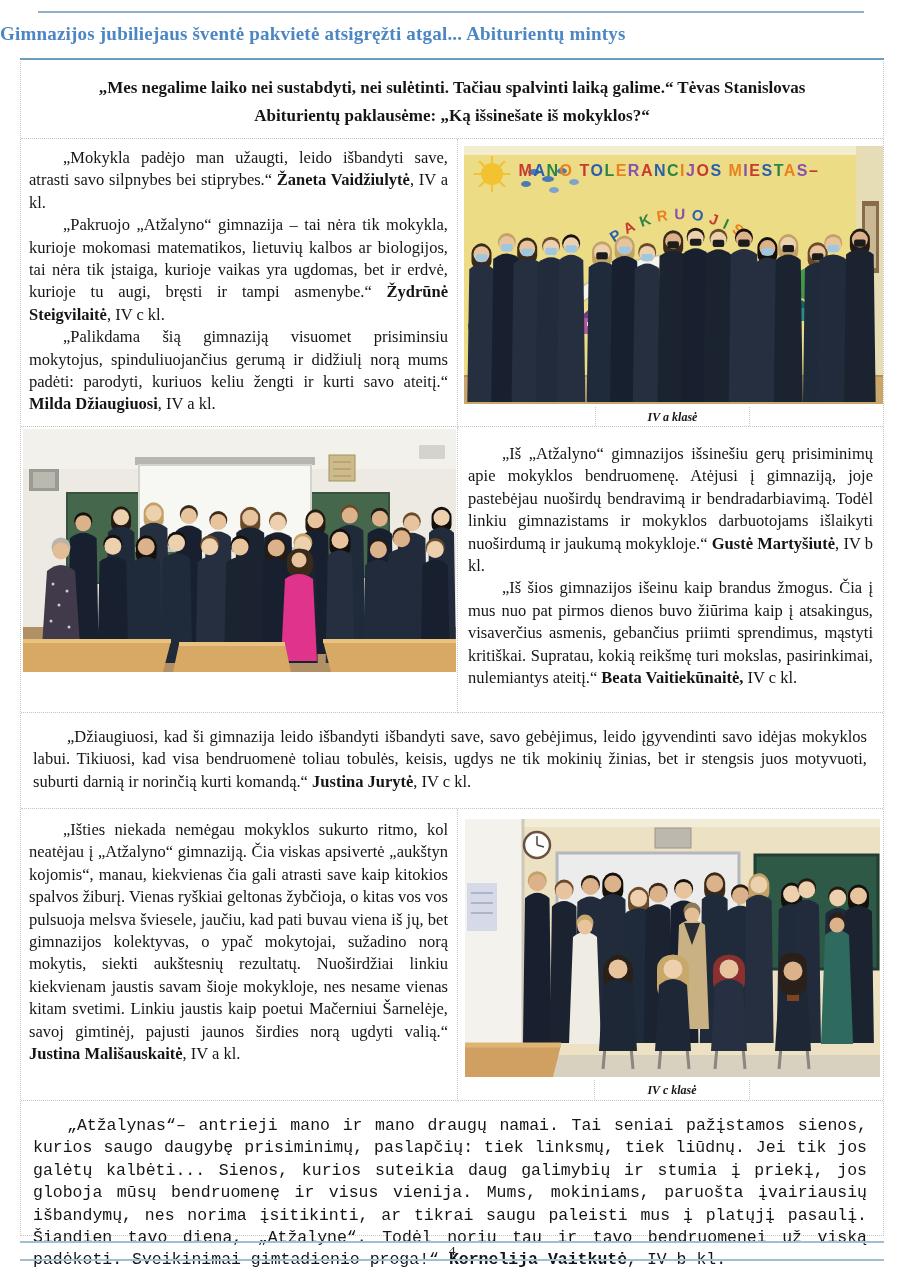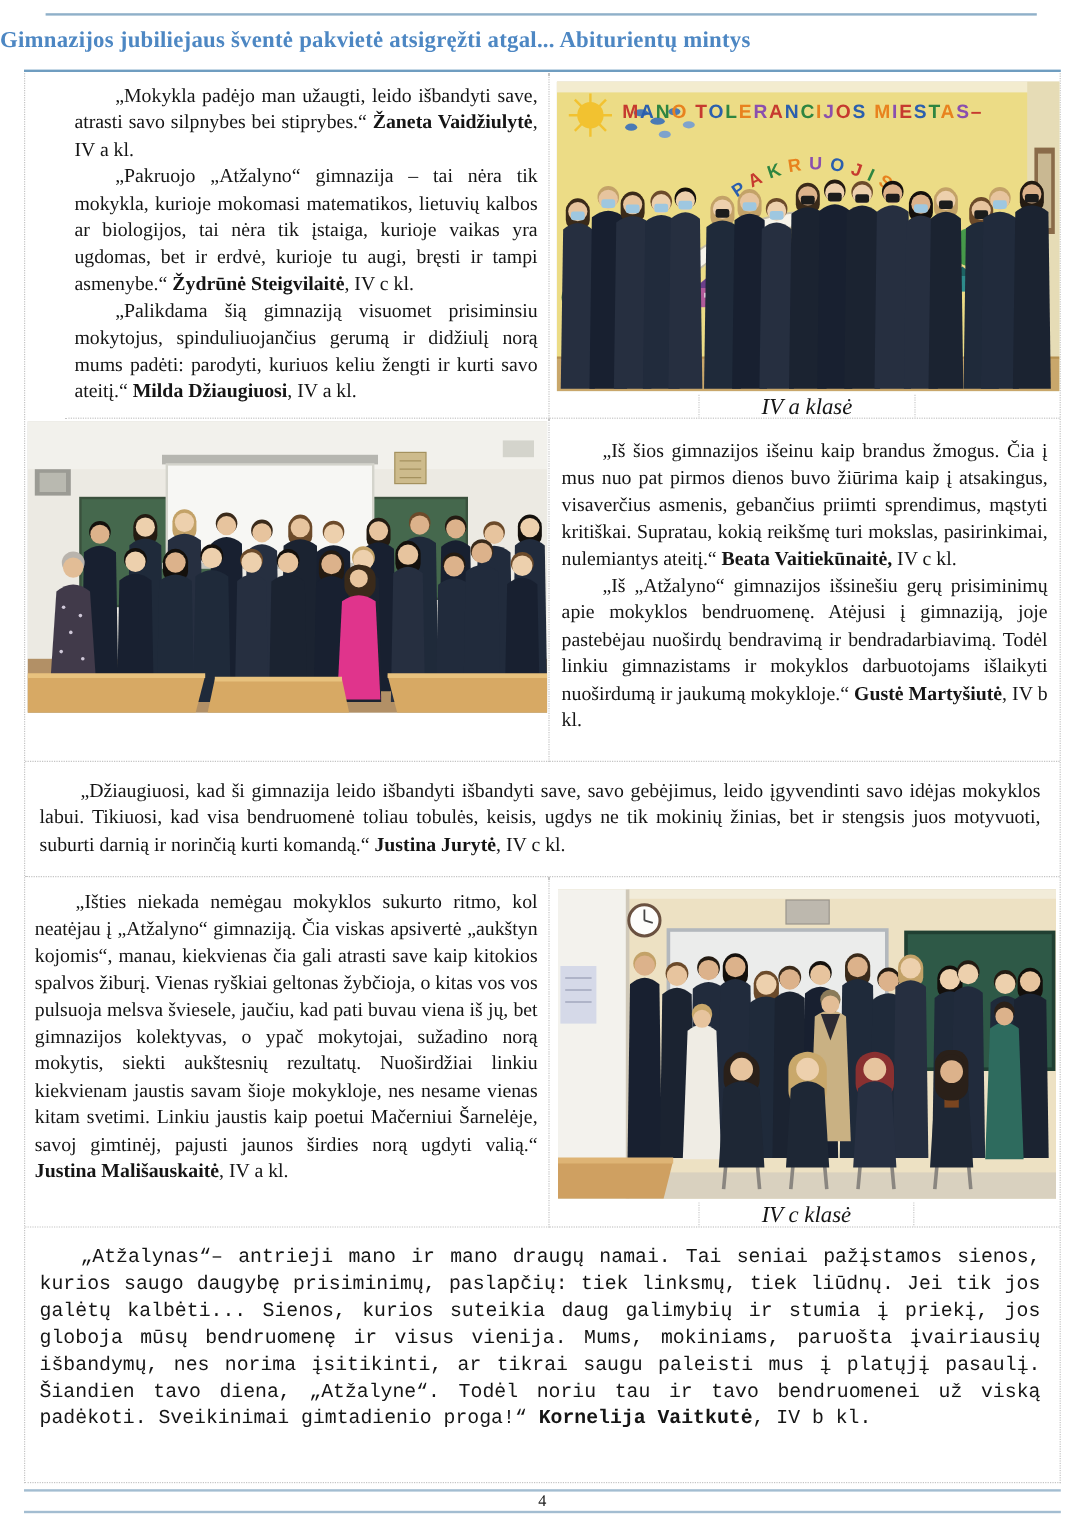--- a/index.html
+++ b/index.html
@@ -19,47 +19,51 @@
             font-weight:bold;font-size:17px;line-height:28px;border-bottom:1px dotted #c4c4c4;}
 
   .grid{display:grid;grid-template-columns:437px 1fr;grid-template-rows:288px 286px 96px 292px 1fr;}
   .cell{box-sizing:border-box;overflow:hidden;}
   .b-r{border-right:1px dotted #c4c4c4;}
   .b-b{border-bottom:1px dotted #c4c4c4;}
   .full{grid-column:1 / 3;}
 
   .text-cell p{margin:0;text-indent:34px;text-align:justify;font-size:16.5px;line-height:22.4px;}
   .text-cell b{font-weight:700;}
-  .c-a{padding:8px 9px 0 8px;margin-left:33px;}
+  .c-a{padding:8px 9px 0 8px;}
   .c-d{padding:16px 10px 0 10px;}
   .c-e{padding:13px 16px 0 12px;}
   .c-f{padding:10px 9px 0 8px;}
   .c-h{padding:14px 16px 0 12px;font-family:Liberation Mono, monospace;}
   .c-b{padding:7px 2px 0 6px;}
   .c-c{padding:2px 1px 0 1px;}
   .c-g{padding:10px 2px 0 5px;}
 
   .photo{display:block;margin:0 auto;background:#ddd;}
   .caption-wrap{display:flex;justify-content:center;margin-top:3px;}
-  .caption{font-style:italic;font-size:19px;line-height:21px;padding:0 52px;
-           border-left:1px dotted #c9c9c9;border-right:1px dotted #c9c9c9;}
+  .caption{font-style:italic;font-size:12px;line-height:21px;padding:0 52px;
+           border-left:1px dotted #c9c9c9;border-right:1px dotted #c9c9c9;font-weight:bold;}
 
   .footer{position:absolute;top:1241px;left:20px;right:20px;}
   .f-rule{height:2px;background:var(--footer-rule,#a3bdd1);}
   .pnum{text-align:center;font-size:13.5px;line-height:16px;color:#222;}
 </style>
 </head>
 <body>
 
 <div class="page">
   <div class="top-rule"></div>
   <div class="title">Gimnazijos jubiliejaus šventė pakvietė atsigręžti atgal... Abiturientų mintys</div>
   <div class="title-rule"></div>
 
   <div class="content">
+    <div class="subtitle">
+      <div>„Mes negalime laiko nei sustabdyti, nei sulėtinti. Tačiau spalvinti laiką galime.“ Tėvas Stanislovas</div>
+      <div>Abiturientų paklausėme: „Ką išsinešate iš mokyklos?“</div>
+    </div>
 
     <div class="grid">
 
       <div class="cell text-cell c-a b-r b-b">
         <p class="q"><span>„Mokykla padėjo man užaugti, leido išbandyti save, atrasti savo silpnybes bei stiprybes.“ </span><b>Žaneta Vaidžiulytė</b><span>, IV a kl.</span></p>
         <p class="q"><span>„Pakruojo „Atžalyno“ gimnazija – tai nėra tik mokykla, kurioje mokomasi matematikos, lietuvių kalbos ar biologijos, tai nėra tik įstaiga, kurioje vaikas yra ugdomas, bet ir erdvė, kurioje tu augi, bręsti ir tampi asmenybe.“ </span><b>Žydrūnė Steigvilaitė</b><span>, IV c kl.</span></p>
         <p class="q"><span>„Palikdama šią gimnaziją visuomet prisiminsiu mokytojus, spinduliuojančius gerumą ir didžiulį norą mums padėti: parodyti, kuriuos keliu žengti ir kurti savo ateitį.“ </span><b>Milda Džiaugiuosi</b><span>, IV a kl.</span></p>
       </div>
 
       <div class="cell photo-cell c-b b-b">
@@ -330,22 +334,22 @@
               <line x1="0" y1="212" x2="148" y2="212" stroke="#e8c27e" stroke-width="4"></line>
             <polygon points="156,215 262,215 268,243 150,243" fill="#d7a964"></polygon>
               <line x1="156" y1="215" x2="262" y2="215" stroke="#e8c27e" stroke-width="4"></line>
             <polygon points="300,212 433,212 433,243 308,243" fill="#d7a964"></polygon>
               <line x1="300" y1="212" x2="433" y2="212" stroke="#e8c27e" stroke-width="4"></line>
           </g>
         </svg>
       </div>
 
       <div class="cell text-cell c-d b-b">
+        <p class="q"><span>„Iš „Atžalyno“ gimnazijos išsinešiu gerų prisiminimų apie mokyklos bendruomenę. Atėjusi į gimnaziją, joje pastebėjau nuoširdų bendravimą ir bendradarbiavimą. Todėl linkiu gimnazistams ir mokyklos darbuotojams išlaikyti nuoširdumą ir jaukumą mokykloje.“ </span><b>Gustė Martyšiutė</b><span>, IV b kl.</span></p>
         <p class="q"><span>„Iš šios gimnazijos išeinu kaip brandus žmogus. Čia į mus nuo pat pirmos dienos buvo žiūrima kaip į atsakingus, visaverčius asmenis, gebančius priimti sprendimus, mąstyti kritiškai. Supratau, kokią reikšmę turi mokslas, pasirinkimai, nulemiantys ateitį.“ </span><b>Beata Vaitiekūnaitė,</b><span> IV c kl.</span></p>
-        <p class="q"><span>„Iš „Atžalyno“ gimnazijos išsinešiu gerų prisiminimų apie mokyklos bendruomenę. Atėjusi į gimnaziją, joje pastebėjau nuoširdų bendravimą ir bendradarbiavimą. Todėl linkiu gimnazistams ir mokyklos darbuotojams išlaikyti nuoširdumą ir jaukumą mokykloje.“ </span><b>Gustė Martyšiutė</b><span>, IV b kl.</span></p>
       </div>
 
       <div class="cell text-cell full c-e b-b">
         <p class="q"><span>„Džiaugiuosi, kad ši gimnazija leido išbandyti išbandyti save, savo gebėjimus, leido įgyvendinti savo idėjas mokyklos labui. Tikiuosi, kad visa bendruomenė toliau tobulės, keisis, ugdys ne tik mokinių žinias, bet ir stengsis juos motyvuoti, suburti darnią ir norinčią kurti komandą.“ </span><b>Justina Jurytė</b><span>, IV c kl.</span></p>
       </div>
 
       <div class="cell text-cell c-f b-r b-b">
         <p class="q"><span>„Išties niekada nemėgau mokyklos sukurto ritmo, kol neatėjau į „Atžalyno“ gimnaziją. Čia viskas apsivertė „aukštyn kojomis“, manau, kiekvienas čia gali atrasti save kaip kitokios spalvos žiburį. Vienas ryškiai geltonas žybčioja, o kitas vos vos pulsuoja melsva šviesele, jaučiu, kad pati buvau viena iš jų, bet gimnazijos kolektyvas, o ypač mokytojai, sužadino norą mokytis, siekti aukštesnių rezultatų. Nuoširdžiai linkiu kiekvienam jaustis savam šioje mokykloje, nes nesame vienas kitam svetimi. Linkiu jaustis kaip poetui Mačerniui Šarnelėje, savoj gimtinėj, pajusti jaunos širdies norą ugdyti valią.“ </span><b>Justina Mališauskaitė</b><span>, IV a kl.</span></p>
       </div>
 

